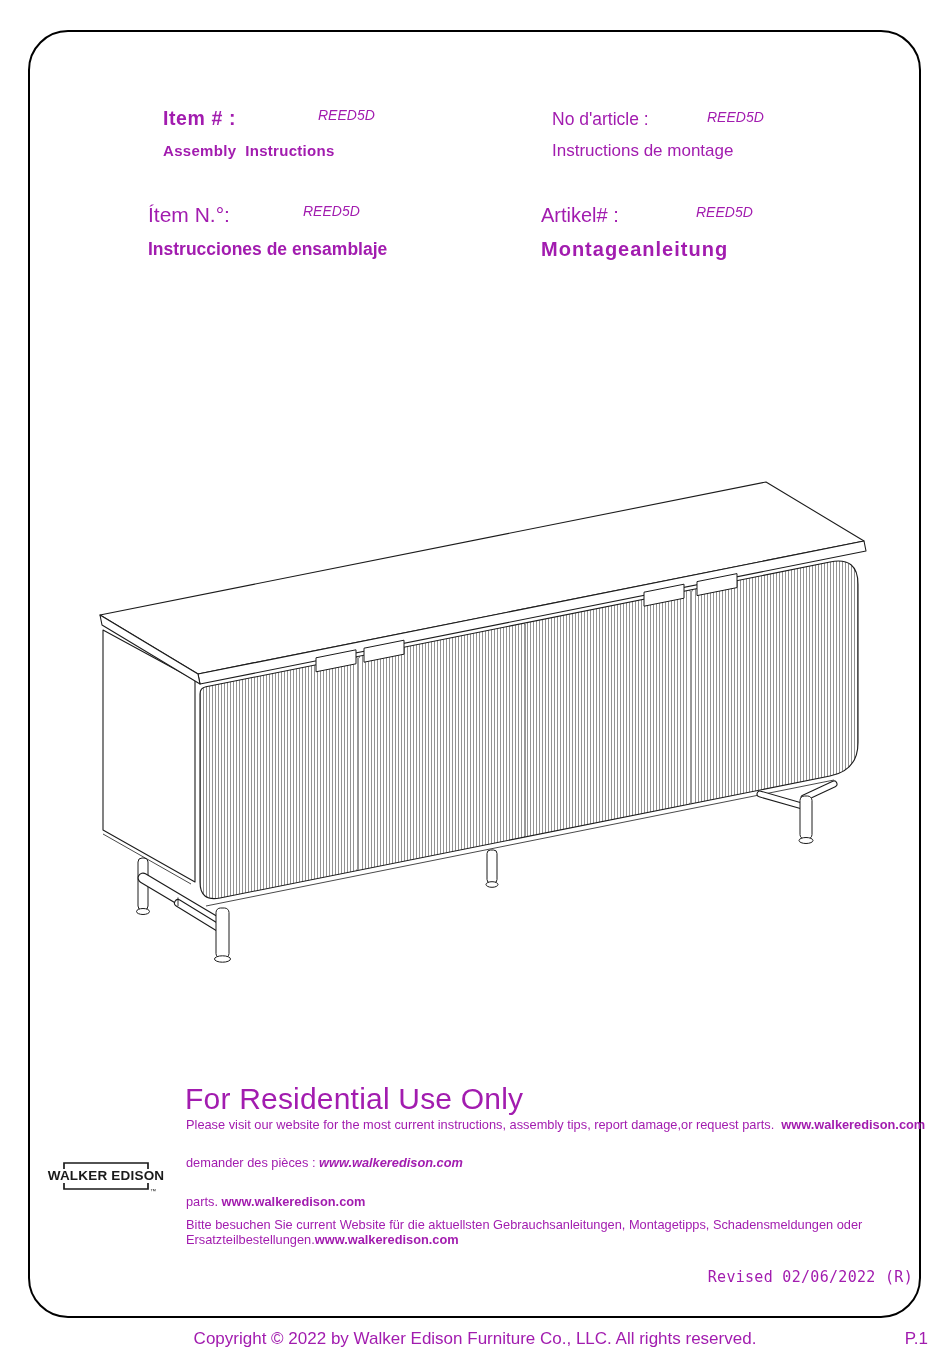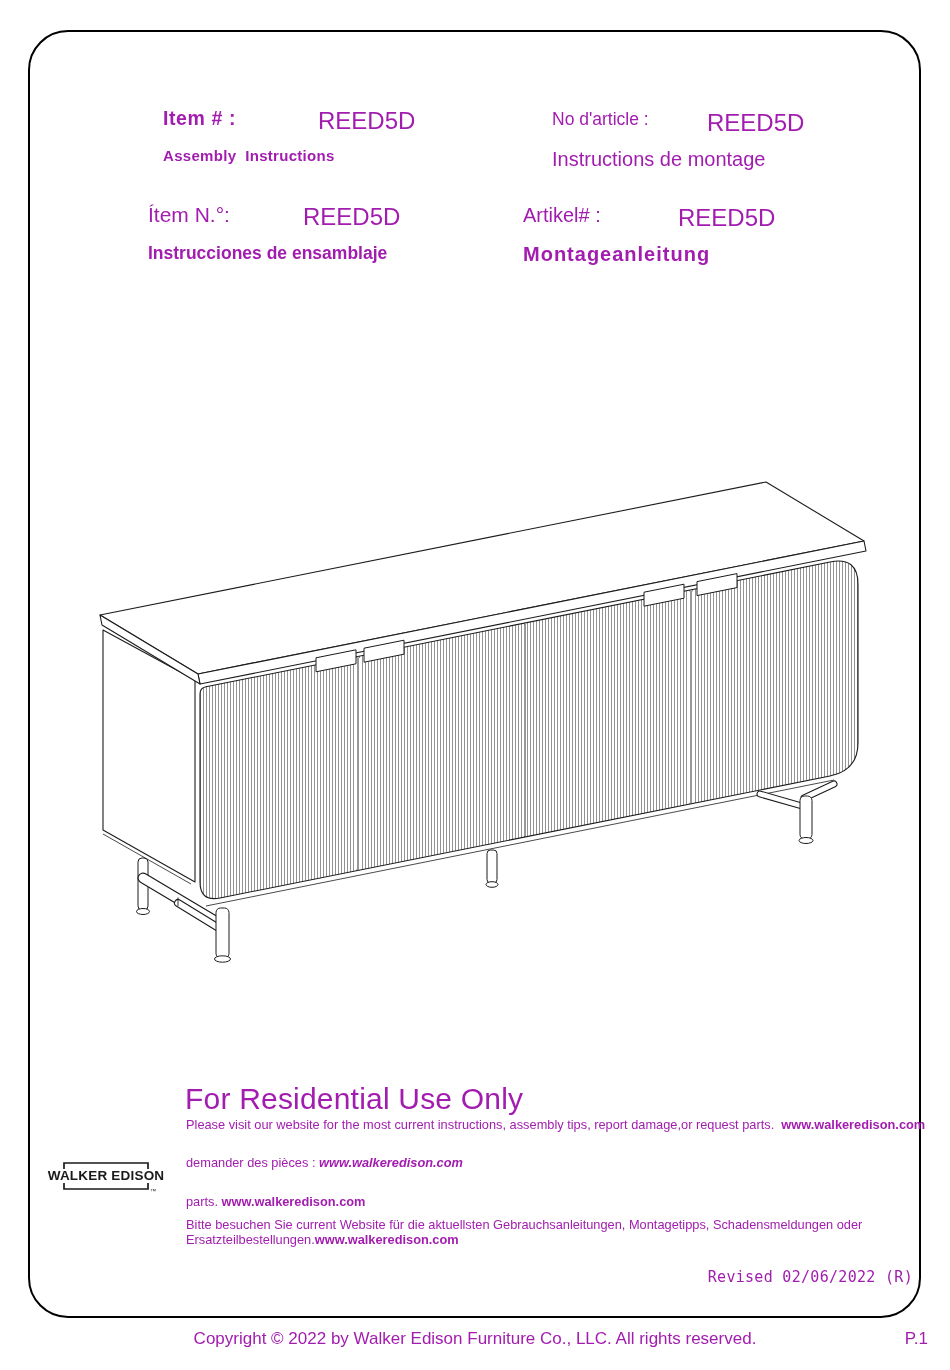--- a/index.html
+++ b/index.html
@@ -8,31 +8,31 @@
     font-family:"Liberation Sans","DejaVu Sans",sans-serif;color:#a21caf;
   }
   .border-frame{
     position:absolute;left:28px;top:30px;width:889px;height:1284px;
     border:2.5px solid #000;border-radius:40px;
   }
   
   .hdr{position:absolute;}
   .hdr .row{display:flex;white-space:pre;}
   .hdr .lbl{width:155px;flex:0 0 155px;}
-  .hdr .val{font-size:24px;font-weight:400;}
+  .hdr .val{font-size:14px;font-weight:400;font-style:italic;}
   .b-en{left:163px;top:107px;}
   .b-en .lbl{font-size:19.5px;font-weight:700;letter-spacing:.6px;}
   .b-en .sub{font-size:15px;font-weight:700;margin-top:12px;letter-spacing:.3px;white-space:pre;}
   .b-fr{left:552px;top:109px;}
   .b-fr .lbl{font-size:17.5px;font-weight:400;}
-  .b-fr .sub{font-size:20px;font-weight:400;margin-top:11px;white-space:pre;}
+  .b-fr .sub{font-size:17px;font-weight:400;margin-top:11px;white-space:pre;}
   .b-es{left:148px;top:203px;}
   .b-es .lbl{font-size:21px;font-weight:400;}
   .b-es .sub{font-size:17.5px;font-weight:700;margin-top:12px;white-space:pre;}
-  .b-de{left:523px;top:204px;}
+  .b-de{left:541px;top:204px;}
   .b-de .lbl{font-size:20px;font-weight:400;}
   .b-de .sub{font-size:20px;font-weight:700;letter-spacing:1px;margin-top:11px;white-space:pre;}
   
   .notice-heading{
     position:absolute;left:185px;top:1082px;font-size:30px;font-weight:400;
     letter-spacing:.2px;
   }
   .notice{
     position:absolute;left:186px;top:1117px;width:742px;
     font-size:12.8px;line-height:15.2px;

